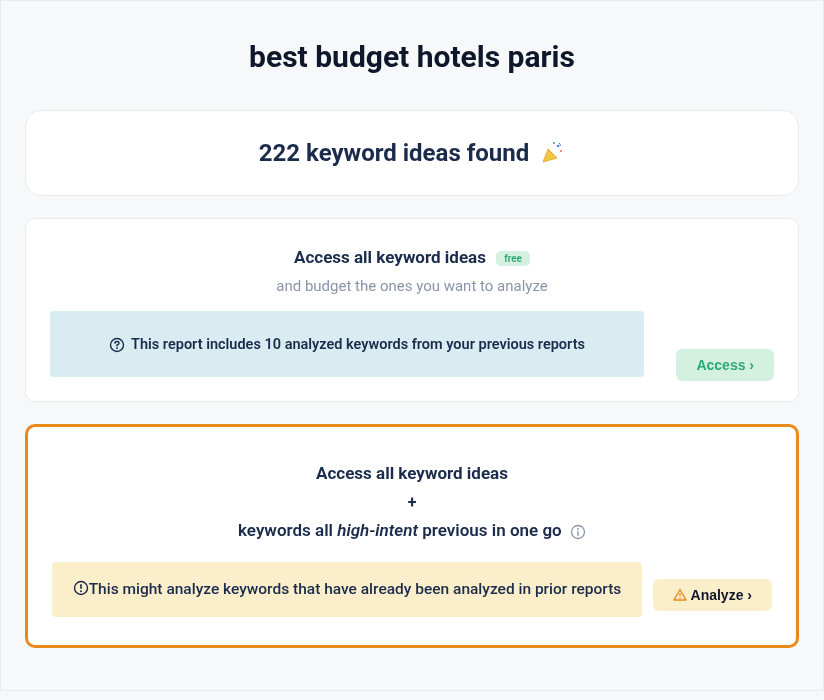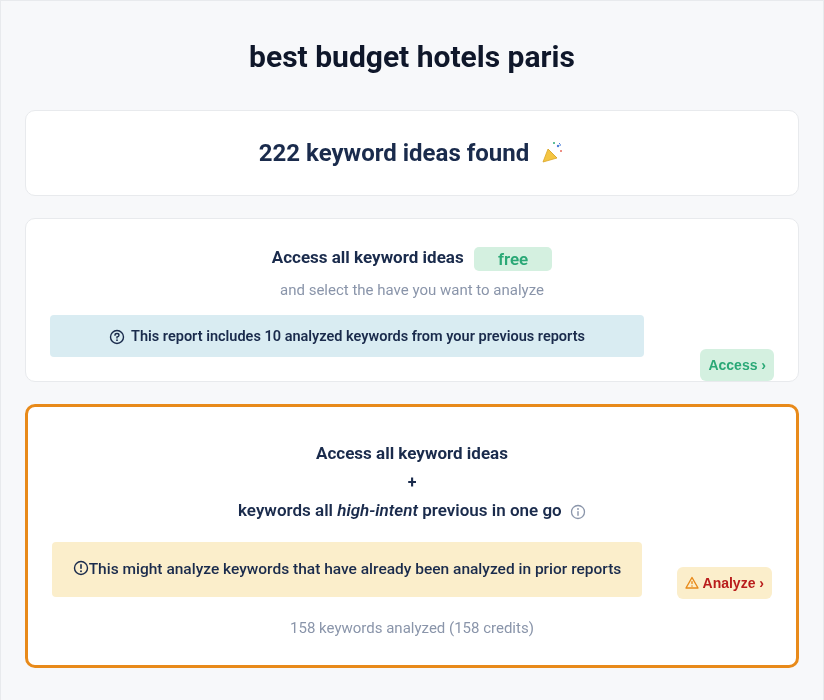--- a/index.html
+++ b/index.html
@@ -1,35 +1,35 @@
 <!DOCTYPE html>
 <html><head>
 <meta charset="utf-8">
 <style>
 *{box-sizing:border-box;margin:0;padding:0}
 body{font-family:-apple-system,BlinkMacSystemFont,"Segoe UI",Roboto,sans-serif;background:#f7f8fa;color:#1a2b4c;width:824px;height:700px;overflow:hidden}
 .page{padding:20px 24px;border:1px solid #e8eaed;background:#f7f8fa}
 .title{text-align:center;font-size:30px;font-weight:700;color:#0f172a;margin:18px 0 36px}
-.card{background:#fff;border:1px solid #e8eaed;border-radius:10px;padding:28px 24px;margin-bottom:22px}
+.card{background:#fff;border:1px solid #e8eaed;border-radius:16px;padding:28px 24px;margin-bottom:22px}
 .found{text-align:center;font-size:24px;font-weight:700;color:#1a2b4c;display:flex;align-items:center;justify-content:center;gap:10px}
 .popper{width:26px;height:26px;display:inline-block}
 .block{background:#fff;border:1px solid #e8eaed;border-radius:10px;padding:28px 24px 24px;position:relative;margin-bottom:22px}
 .block.highlight{border:3px solid #e88a1a;padding:36px 24px 28px}
 .heading{text-align:center;font-size:17px;font-weight:700;color:#1a2b4c;margin-bottom:10px}
-.heading .badge{display:inline-block;background:#d4f0e0;color:#2aa876;font-weight:600;font-size:17px;padding:2px 24px;border-radius:5px;margin-left:6px;vertical-align:middle}
+.heading .badge{display:inline-block;background:#d4f0e0;color:#2aa876;font-weight:600;font-size:10px;padding:2px 8px;border-radius:5px;margin-left:6px;vertical-align:middle}
 .sub{text-align:center;color:#8a95aa;font-size:15px;margin-bottom:16px}
 .plus{text-align:center;font-weight:700;font-size:16px;margin:8px 0}
 .line2{text-align:center;font-size:17px;font-weight:600;color:#1a2b4c;margin-bottom:22px}
 .line2 em{}
 .info-ic{display:inline-flex;width:16px;height:16px;vertical-align:middle;margin-left:4px}
-.notice{background:#d9ecf2;color:#1a2b4c;font-size:14.5px;font-weight:600;text-align:center;padding:12px 16px;border-radius:4px;display:flex;align-items:center;justify-content:center;gap:6px;margin-right:130px}
+.notice{background:#d9ecf2;color:#1a2b4c;font-size:14.5px;font-weight:600;text-align:center;padding:24px 16px;border-radius:4px;display:flex;align-items:center;justify-content:center;gap:6px;margin-right:130px}
 .warn{background:#fbeecb;color:#1a2b4c;font-size:15.5px;font-weight:500;text-align:center;padding:16px 20px;border-radius:4px;display:flex;align-items:flex-start;justify-content:center;margin-right:130px;line-height:1.5}
-.btn{position:absolute;right:24px;background:#d4f0e0;color:#2aa876;font-weight:600;font-size:14px;padding:8px 8px;border-radius:6px;border:none;cursor:pointer;display:flex;align-items:center;gap:4px}
+.btn{position:absolute;right:24px;background:#d4f0e0;color:#2aa876;font-weight:600;font-size:14px;padding:8px 20px;border-radius:6px;border:none;cursor:pointer;display:flex;align-items:center;gap:4px}
 .btn.green{top:130px}
-.btn.orange{top:160px;background:#fbeecb;color:#b91c1c}
+.btn.orange{top:152px;background:#fbeecb;color:#0f172a}
 .credits{text-align:center;color:#8a95aa;font-size:15px;margin-top:22px}
 .icn{width:16px;height:16px;flex-shrink:0;margin-top:2px}
 svg{display:block}
 </style>
 </head>
 <body>
 
 <div class="page">
   <h1 class="title">best budget hotels paris</h1>
 
@@ -49,21 +49,21 @@
           </svg>
       </span>
     </div>
   </div>
 
   <div class="block">
     <div class="heading">
       <span>Access all keyword ideas</span>
       <span class="badge">free</span>
     </div>
-    <div class="sub">and select the have you want to analyze</div>
+    <div class="sub">and budget the ones you want to analyze</div>
     <button class="btn green">
       <span>Access ›</span>
     </button>
     <div class="notice">
       <span class="icn">
         <svg viewBox="0 0 16 16">
             <circle cx="8" cy="8" r="6.5" fill="none" stroke="#1a2b4c" stroke-width="1.4"></circle>
             <path d="M6 6.2 Q6 4.5 8 4.5 Q10 4.5 10 6.2 Q10 7.5 8 8 L8 9" fill="none" stroke="#1a2b4c" stroke-width="1.4" stroke-linecap="round"></path>
             <circle cx="8" cy="11.2" r="0.9" fill="#1a2b4c"></circle>
           </svg>
@@ -98,15 +98,14 @@
     <div class="warn">
       <span class="icn">
         <svg viewBox="0 0 16 16">
             <circle cx="8" cy="8" r="6.5" fill="none" stroke="#1a2b4c" stroke-width="1.4"></circle>
             <rect x="7.2" y="4" width="1.6" height="5" rx="0.8" fill="#1a2b4c"></rect>
             <circle cx="8" cy="11.2" r="0.95" fill="#1a2b4c"></circle>
           </svg>
       </span>
       <span>This might analyze keywords that have already been analyzed in prior reports</span>
     </div>
-    <div class="credits">158 keywords analyzed (158 credits)</div>
   </div>
 </div>
 
 </body></html>

